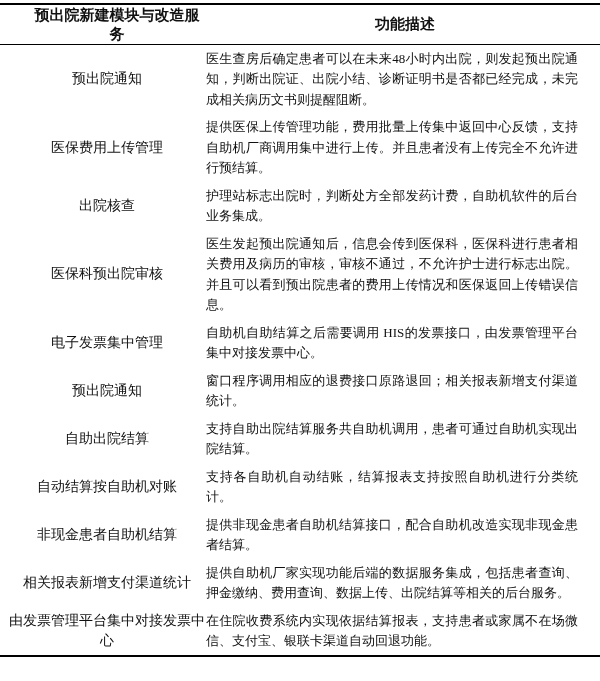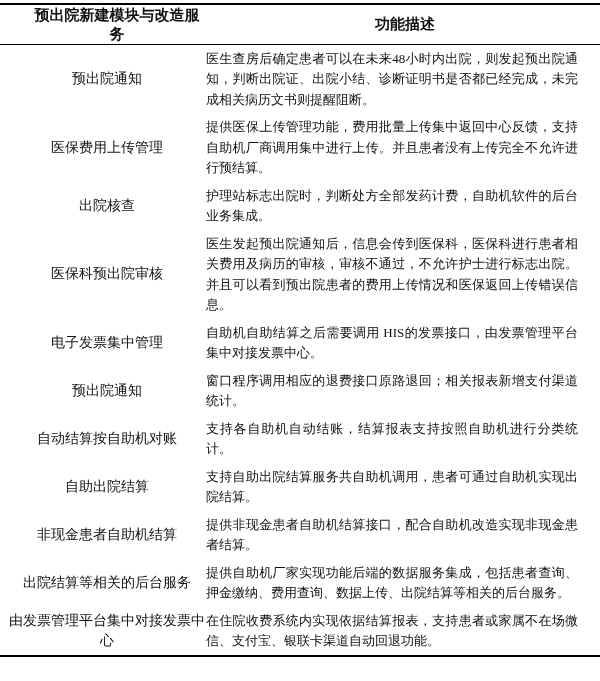--- a/index.html
+++ b/index.html
@@ -102,36 +102,36 @@
         <div class="cm">电子发票集中管理</div>
         <div class="cd">自助机自助结算之后需要调用 HIS的发票接口，由发票管理平台集中对接发票中心。</div>
       </div>
 
       <div class="trow">
         <div class="cm">预出院通知</div>
         <div class="cd">窗口程序调用相应的退费接口原路退回；相关报表新增支付渠道统计。</div>
       </div>
 
       <div class="trow">
-        <div class="cm">自动结算按自助机对账</div>
-        <div class="cd">支持各自助机自动结账，结算报表支持按照自助机进行分类统计。</div>
+        <div class="cm">自助出院结算</div>
+        <div class="cd">支持自助出院结算服务共自助机调用，患者可通过自助机实现出院结算。</div>
       </div>
 
       <div class="trow">
-        <div class="cm">自助出院结算</div>
-        <div class="cd">支持自助出院结算服务共自助机调用，患者可通过自助机实现出院结算。</div>
+        <div class="cm">自动结算按自助机对账</div>
+        <div class="cd">支持各自助机自动结账，结算报表支持按照自助机进行分类统计。</div>
       </div>
 
       <div class="trow">
         <div class="cm">非现金患者自助机结算</div>
         <div class="cd">提供非现金患者自助机结算接口，配合自助机改造实现非现金患者结算。</div>
       </div>
 
       <div class="trow">
-        <div class="cm">出院结算等相关的后台服务</div>
+        <div class="cm">相关报表新增支付渠道统计</div>
         <div class="cd">提供自助机厂家实现功能后端的数据服务集成，包括患者查询、押金缴纳、费用查询、数据上传、出院结算等相关的后台服务。</div>
       </div>
 
       <div class="trow">
         <div class="cm">由发票管理平台集中对接发票中心</div>
         <div class="cd">在住院收费系统内实现依据结算报表，支持患者或家属不在场微信、支付宝、银联卡渠道自动回退功能。</div>
       </div>
 
     </div>
   </div>

